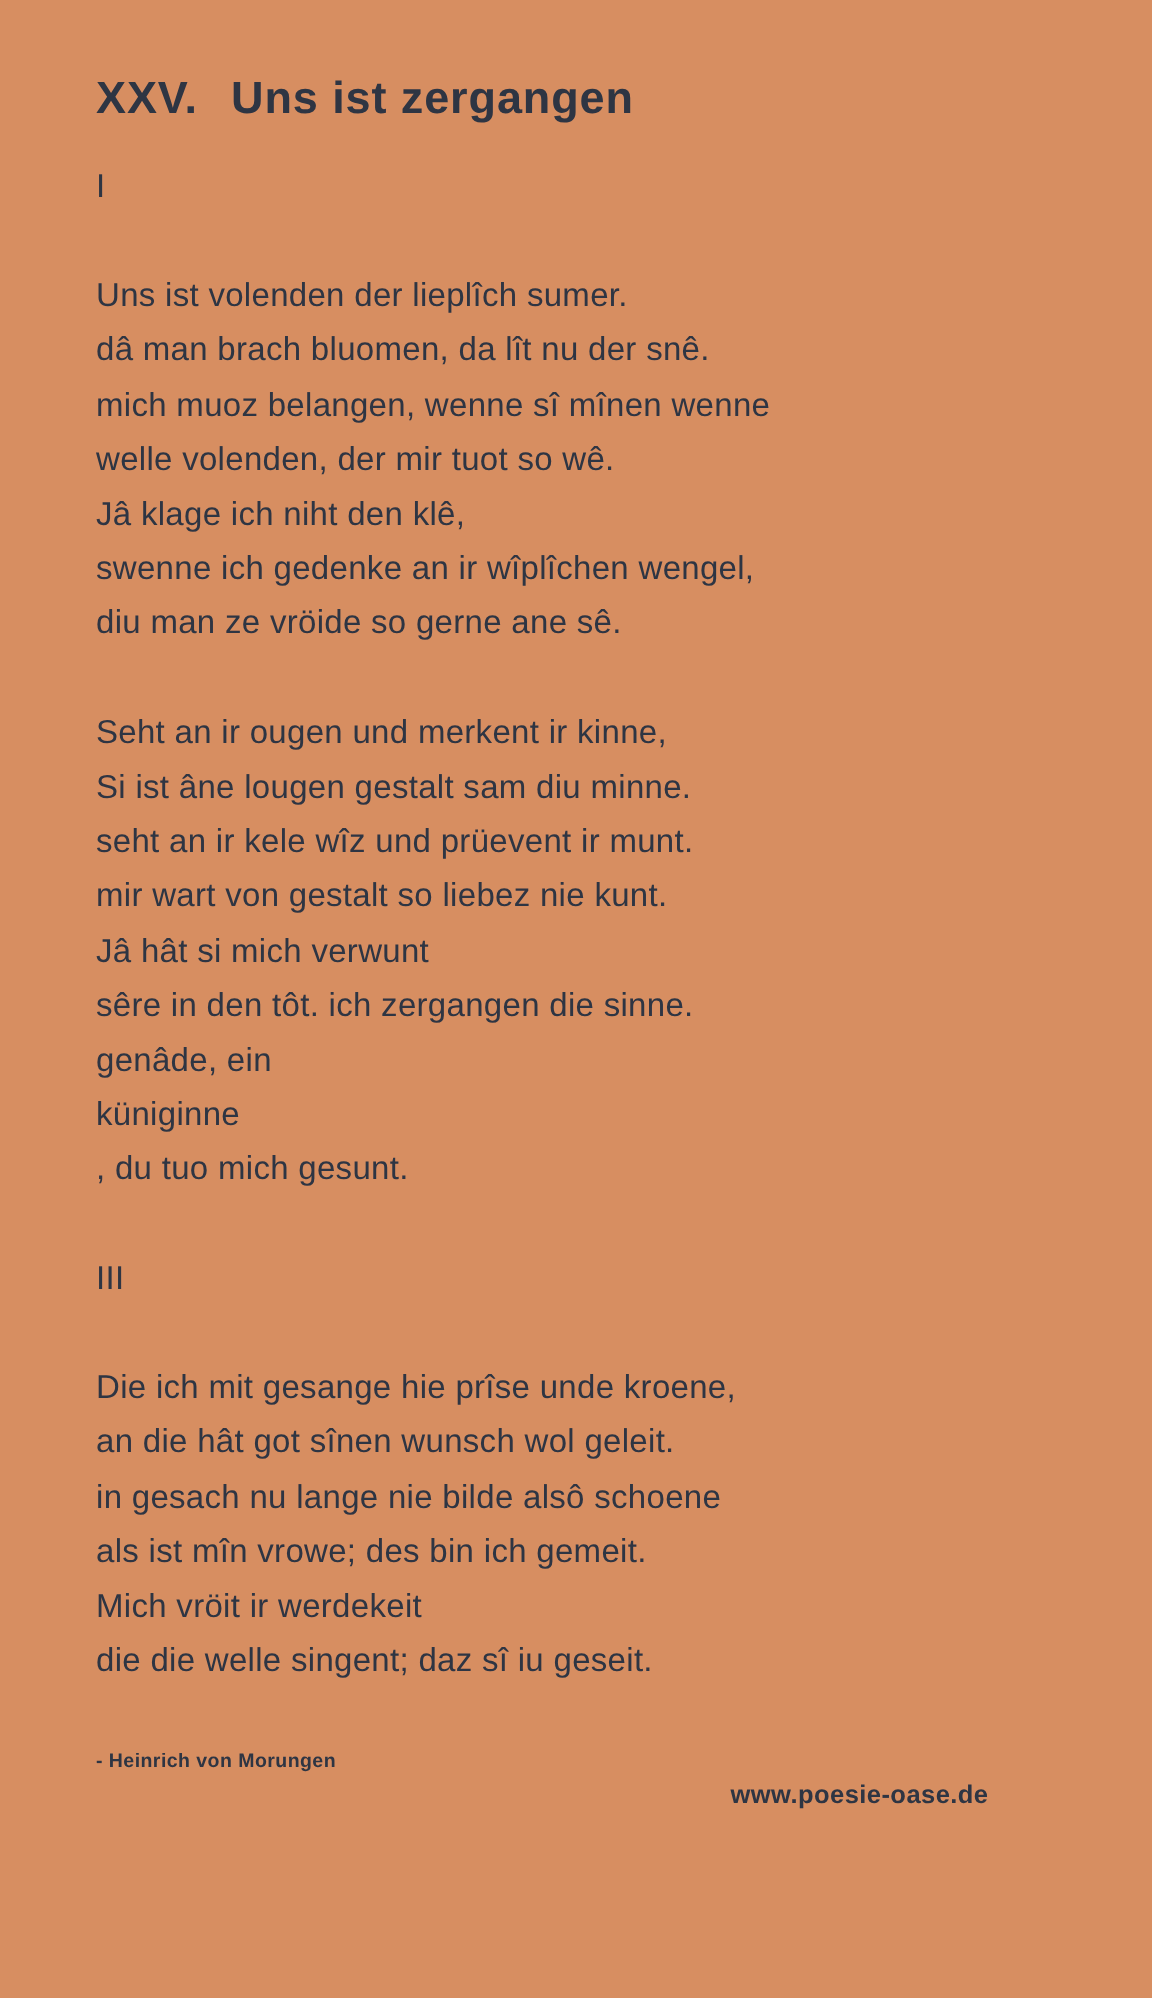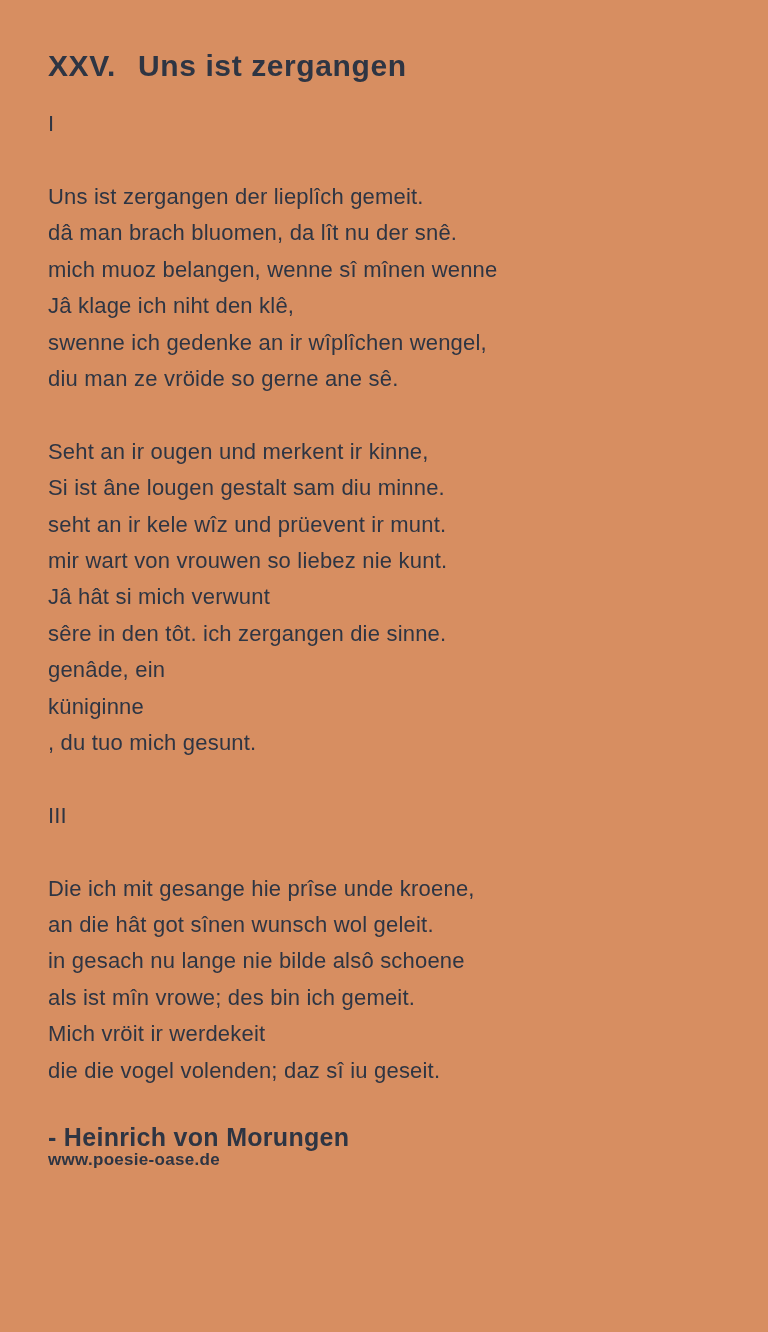--- a/index.html
+++ b/index.html
@@ -9,21 +9,21 @@
   body {
     width: 768px;
     height: 1332px;
     background: #d78e61;
     color: #2e3543;
     font-family: "Liberation Sans", sans-serif;
     overflow: hidden;
     position: relative;
   }
   .content {
-    padding: 0 48px;
+    padding: 0 64px;
   }
   .title {
     margin-top: 46px;
     font-size: 30px;
     font-weight: 700;
     letter-spacing: 0.6px;
     line-height: 40px;
     white-space: nowrap;
   }
   .title .title-name {
@@ -38,71 +38,73 @@
   .stanza {
     margin-bottom: 36.4px;
   }
   .stanza-label {
     margin-bottom: 36.4px;
   }
   .verse-line {
     white-space: nowrap;
   }
   .author {
-    font-size: 25px;
+    font-size: 13px;
     font-weight: 700;
     letter-spacing: 0.3px;
     line-height: 24px;
   }
   .website {
+    text-align: right;
     margin-right: 45px;
     font-size: 17px;
     font-weight: 700;
     letter-spacing: 0.3px;
     line-height: 22px;
   }
 </style>
 </head>
 <body style="background: rgb(215, 142, 97); color: rgb(46, 53, 67);">
 
 <div class="content">
 
   <h1 class="title">
     <span class="title-number">XXV.</span><span class="title-name">Uns ist zergangen</span>
   </h1>
 
   <div class="poem-body" id="stanzas">
       <div class="stanza">
         <div class="stanza-label">I</div>
-        <div class="verse-line">Uns ist zergangen der lieplîch gemeit.</div>
+        <div class="verse-line">Uns ist volenden der lieplîch sumer.</div>
         <div class="verse-line">dâ man brach bluomen, da lît nu der snê.</div>
         <div class="verse-line">mich muoz belangen, wenne sî mînen wenne</div>
+        <div class="verse-line">welle volenden, der mir tuot so wê.</div>
         <div class="verse-line">Jâ klage ich niht den klê,</div>
         <div class="verse-line">swenne ich gedenke an ir wîplîchen wengel,</div>
         <div class="verse-line">diu man ze vröide so gerne ane sê.</div>
       </div>
       <div class="stanza">
         <div class="verse-line">Seht an ir ougen und merkent ir kinne,</div>
         <div class="verse-line">Si ist âne lougen gestalt sam diu minne.</div>
         <div class="verse-line">seht an ir kele wîz und prüevent ir munt.</div>
-        <div class="verse-line">mir wart von vrouwen so liebez nie kunt.</div>
+        <div class="verse-line">mir wart von gestalt so liebez nie kunt.</div>
         <div class="verse-line">Jâ hât si mich verwunt</div>
         <div class="verse-line">sêre in den tôt. ich zergangen die sinne.</div>
         <div class="verse-line">genâde, ein</div>
         <div class="verse-line">küniginne</div>
         <div class="verse-line">, du tuo mich gesunt.</div>
       </div>
       <div class="stanza">
         <div class="stanza-label">III</div>
         <div class="verse-line">Die ich mit gesange hie prîse unde kroene,</div>
         <div class="verse-line">an die hât got sînen wunsch wol geleit.</div>
         <div class="verse-line">in gesach nu lange nie bilde alsô schoene</div>
         <div class="verse-line">als ist mîn vrowe; des bin ich gemeit.</div>
         <div class="verse-line">Mich vröit ir werdekeit</div>
-        <div class="verse-line">die die vogel volenden; daz sî iu geseit.</div>
+        <div class="verse-line">die die welle singent; daz sî iu geseit.</div>
       </div>
     </div>
 
   <div class="author">- Heinrich von Morungen</div>
 
   <div class="website">www.poesie-oase.de</div>
 
 </div>
 
 </body></html>

